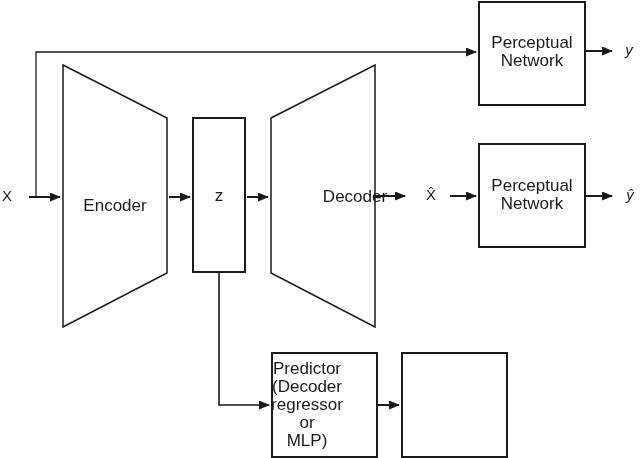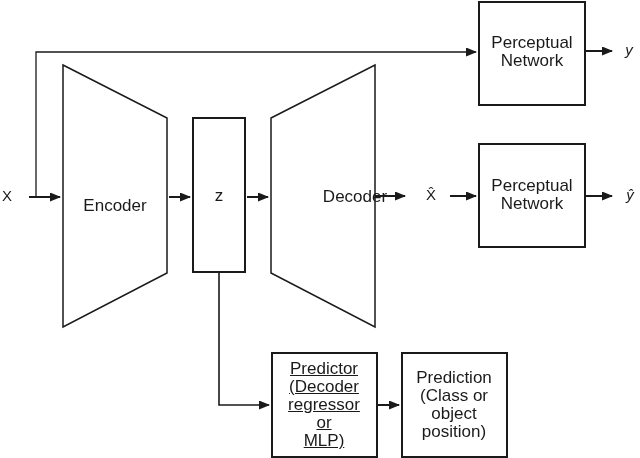--- a/index.html
+++ b/index.html
@@ -100,28 +100,22 @@
 
   <div class="label mathvar italic" style="left:629px; top:50px;">y</div>
 
   <div class="label stack" style="left:532px; top:195px;">
     <div>Perceptual</div>
     <div>Network</div>
   </div>
 
   <div class="label mathvar italic" style="left:630px; top:195px;">ŷ</div>
 
-  <div class="label stack" style="left:324px; top:405px;text-decoration:underline;">
+  <div class="label stack" style="left:307px; top:405px;">
     <div>Predictor</div>
     <div>(Decoder</div>
     <div>regressor</div>
     <div>or</div>
     <div>MLP)</div>
   </div>
 
-  <div class="label stack" style="left:454px; top:405px;">
-    <div>Prediction</div>
-    <div>(Class or</div>
-    <div>object</div>
-    <div>position)</div>
-  </div>
 
 </div>
 
 </body></html>

